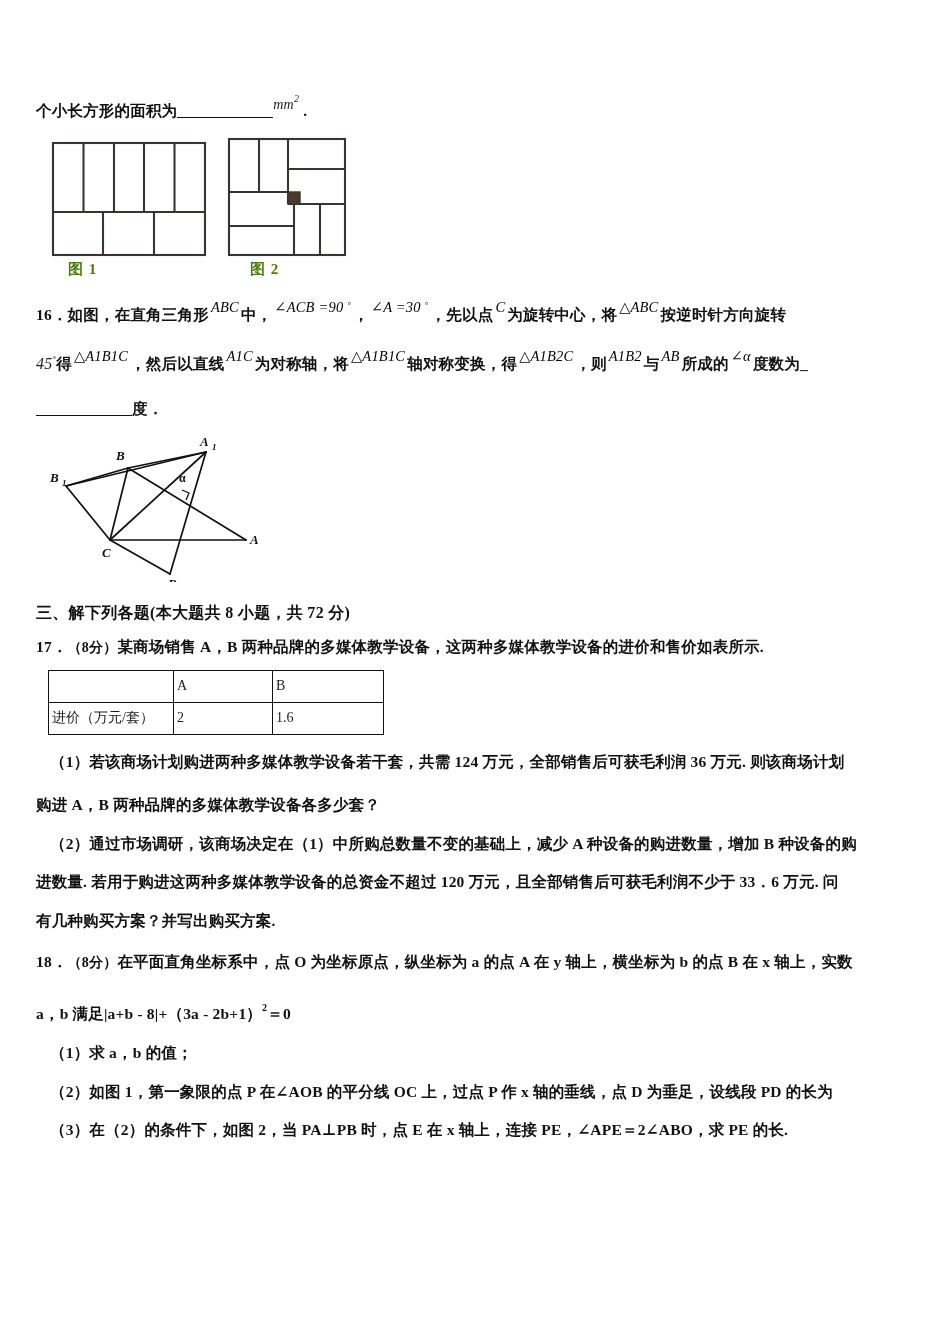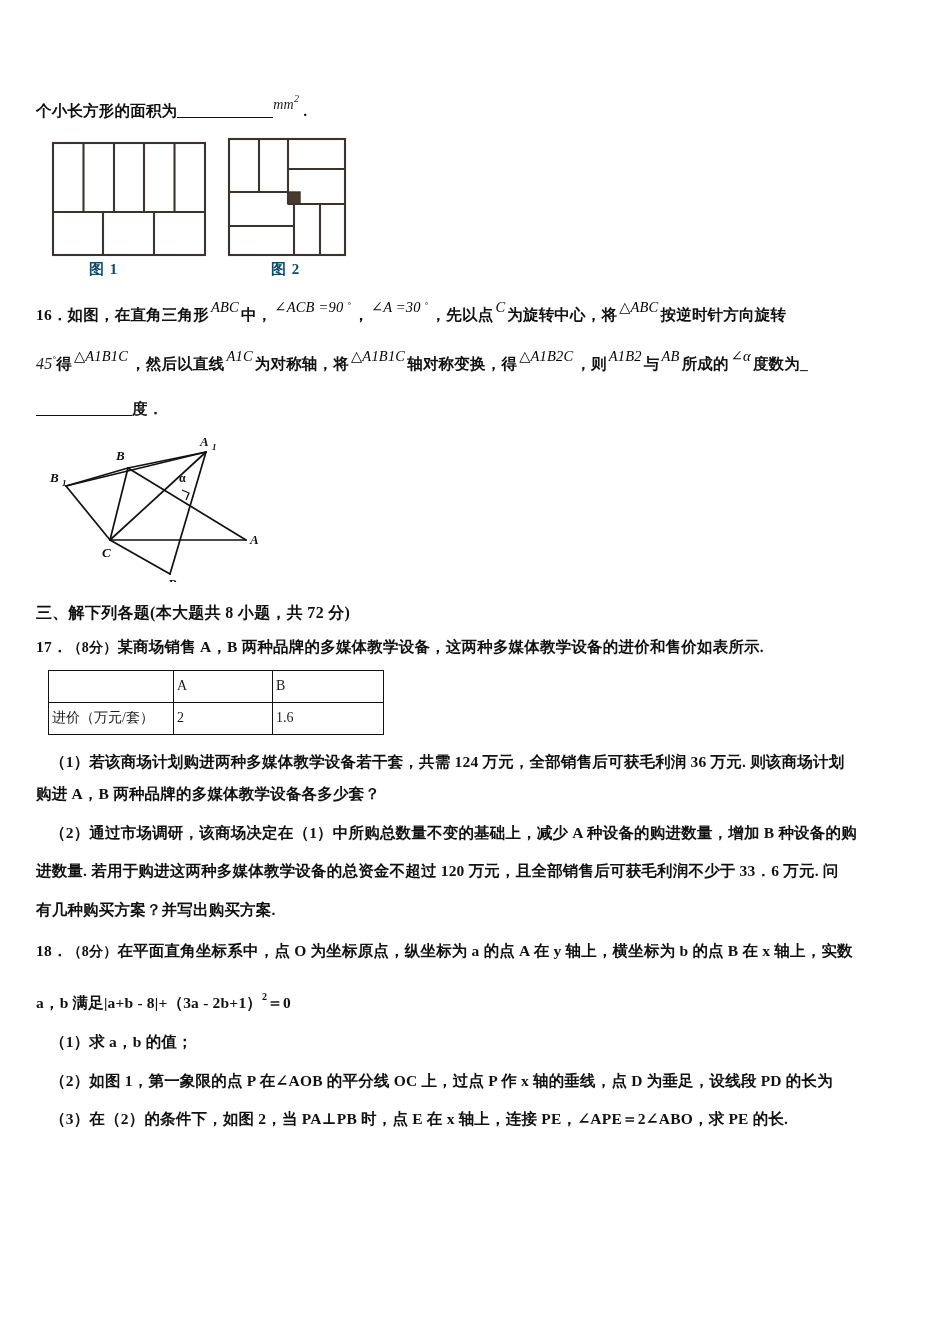--- a/index.html
+++ b/index.html
@@ -76,23 +76,22 @@
   .figrow {
     position: relative;
     height: 148px;
     margin-top: 6px;
   }
   .fig-box { position: absolute; }
   .fig-cap {
     position: absolute;
     font-size: 15px;
     font-weight: 700;
-    color: #0c4a6e;
+    color: #4d7c0f;
     letter-spacing: 1px;
-    margin-left: 21px;
   }
 
   
   .q16 { margin-top: 10px; }
   .q16 .l { min-height: 30px; }
 
   .geofig {
     position: relative;
     height: 160px;
     margin-top: 2px;
@@ -250,21 +249,21 @@
             <tr>
               <td class="c0">进价（万元/套）</td>
               <td class="c1">2</td>
               <td class="c2">1.6</td>
             </tr>
           </tbody>
         </table>
       </div>
 
       <div class="ptext para sub-line" style="margin-top:12px">（1）若该商场计划购进两种多媒体教学设备若干套，共需 124 万元，全部销售后可获毛利润 36 万元. 则该商场计划</div>
-      <div class="ptext para" style="margin-top:3px">购进 A，B 两种品牌的多媒体教学设备各多少套？</div>
+      <div class="ptext para" style="margin-top:14px">购进 A，B 两种品牌的多媒体教学设备各多少套？</div>
       <div class="ptext para sub-line" style="margin-top:9px">（2）通过市场调研，该商场决定在（1）中所购总数量不变的基础上，减少 A 种设备的购进数量，增加 B 种设备的购</div>
       <div class="ptext para" style="margin-top:9px">进数量. 若用于购进这两种多媒体教学设备的总资金不超过 120 万元，且全部销售后可获毛利润不少于 33．6 万元. 问</div>
       <div class="ptext para" style="margin-top:9px">有几种购买方案？并写出购买方案.</div>
     </div>
 
     <div style="margin-top:12px">
       <div class="ptext">
         <span>18．</span><span style="font-size:14px">（8分）</span><span>在平面直角坐标系中，点 O 为坐标原点，纵坐标为 a 的点 A 在 y 轴上，横坐标为 b 的点 B 在 x 轴上，实数</span>
       </div>
       <div class="ptext" style="margin-top:21px">

